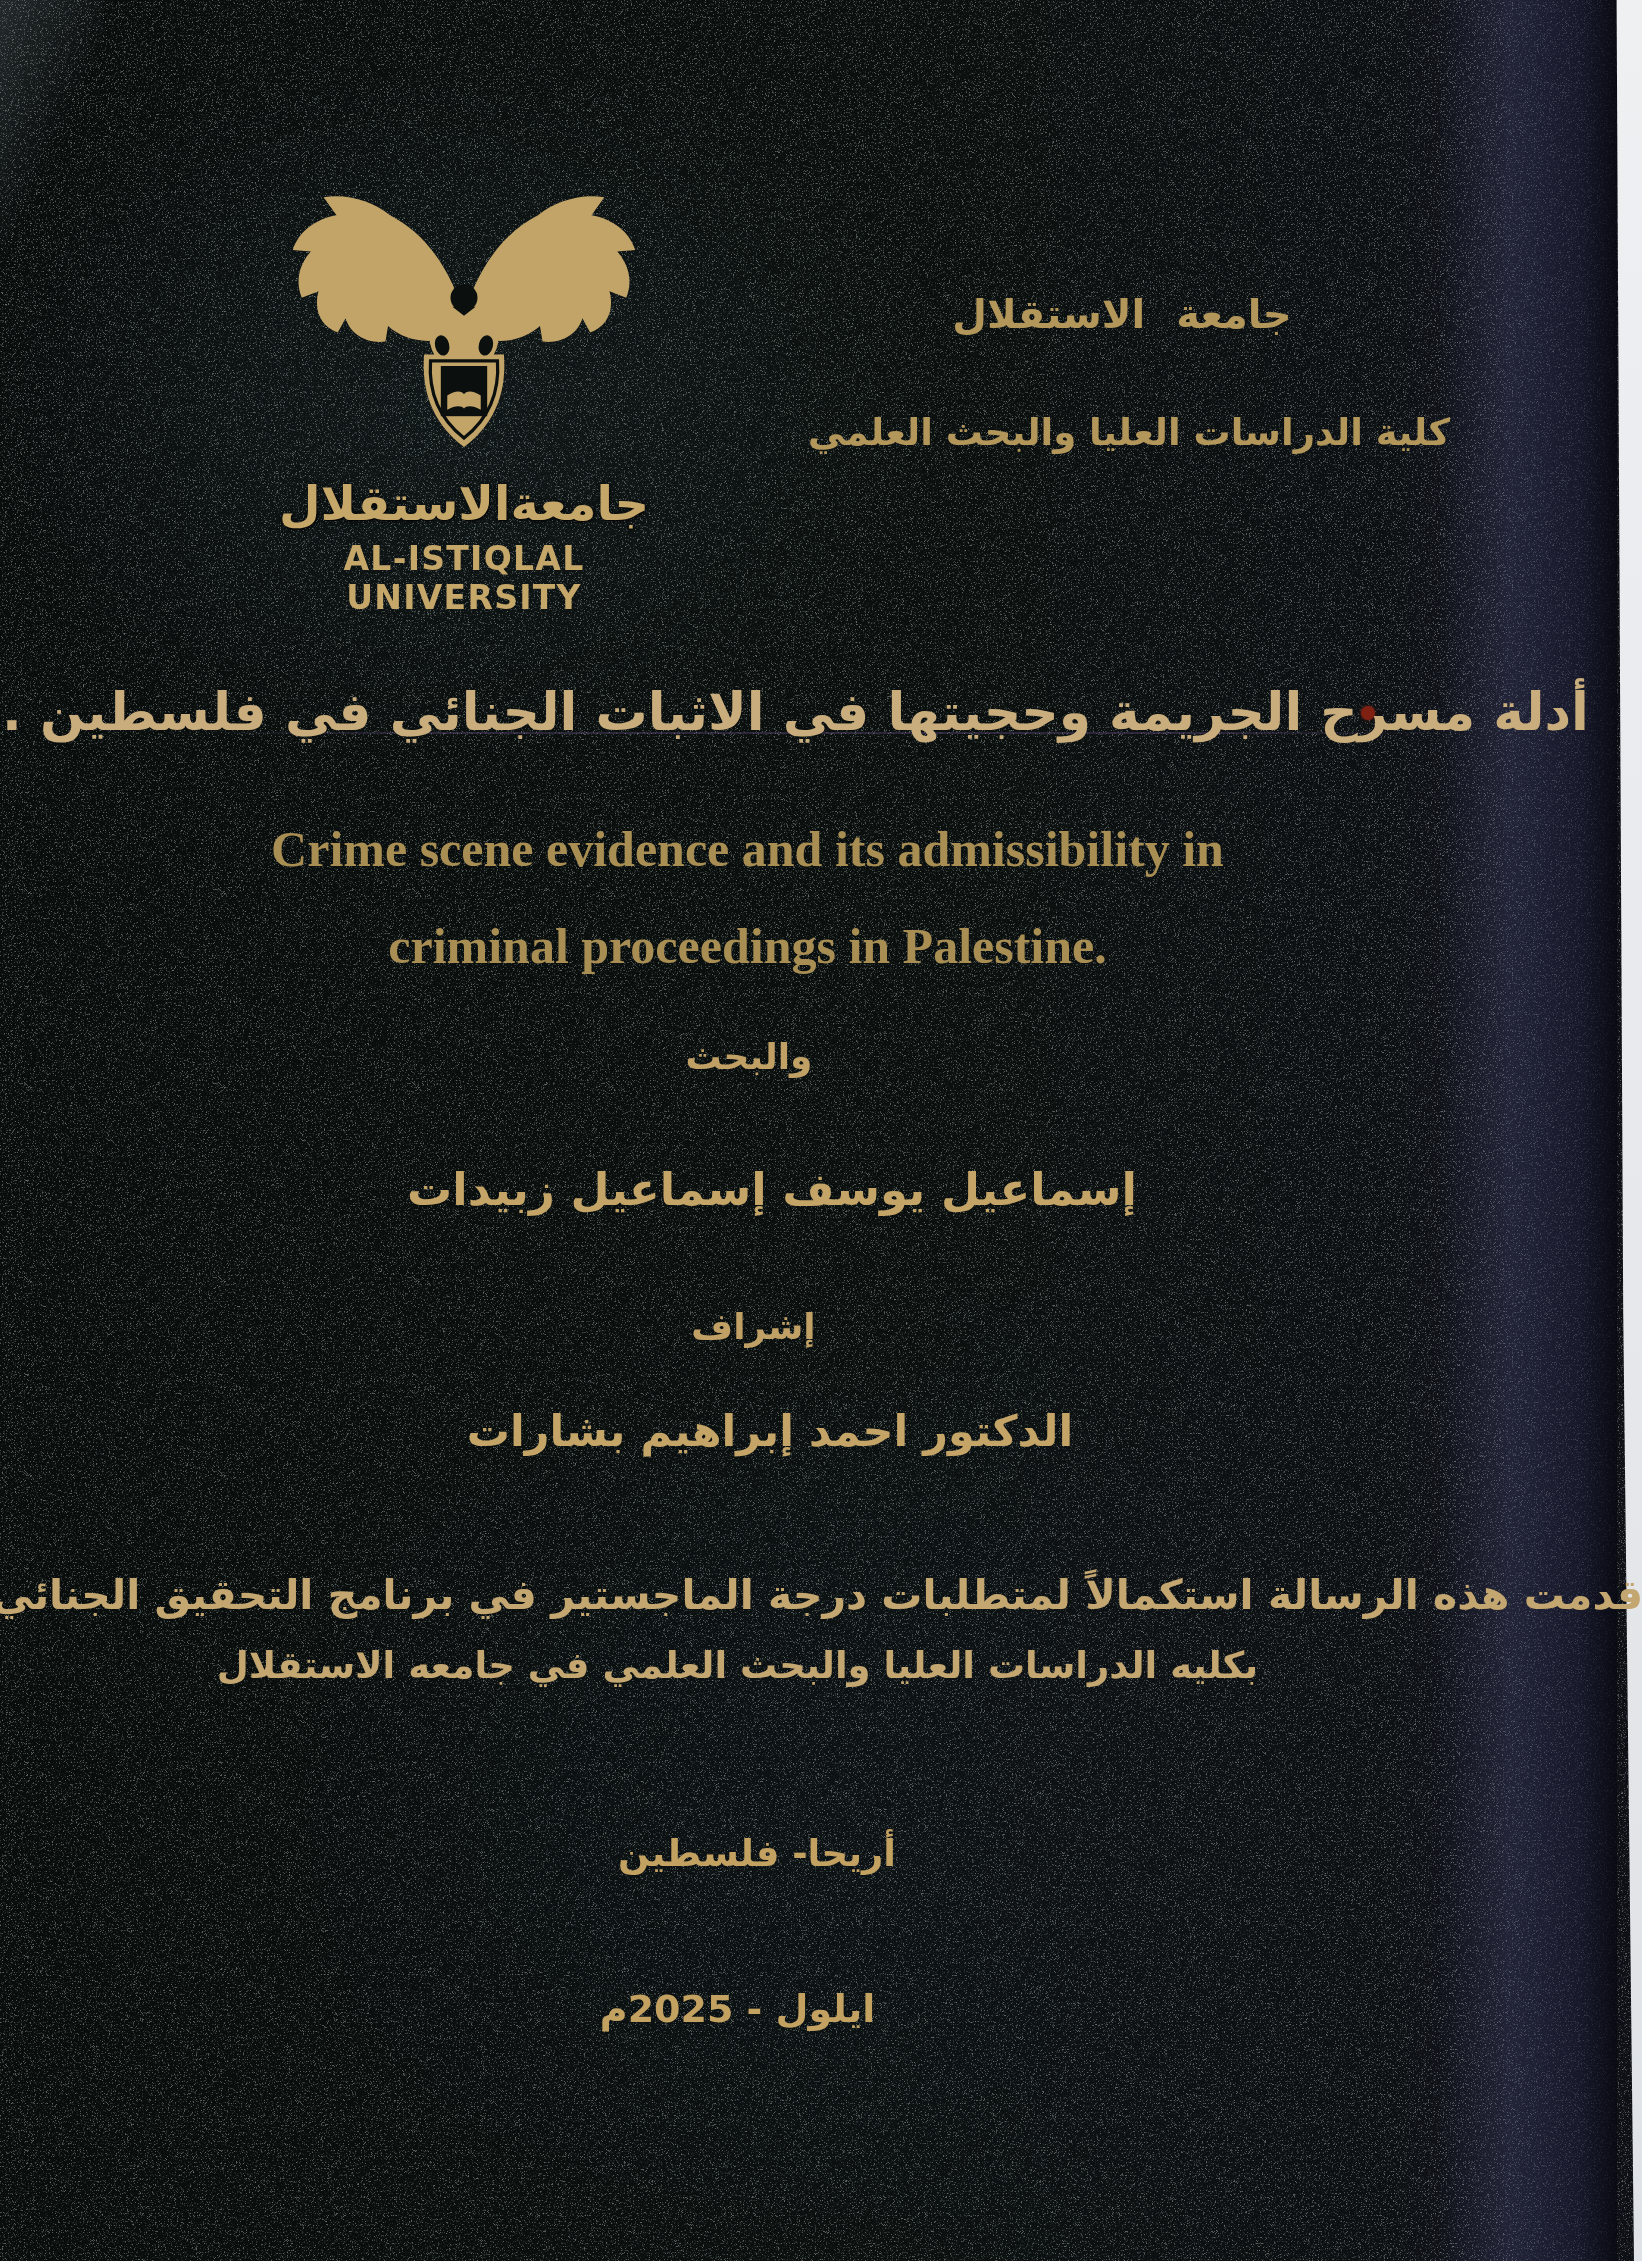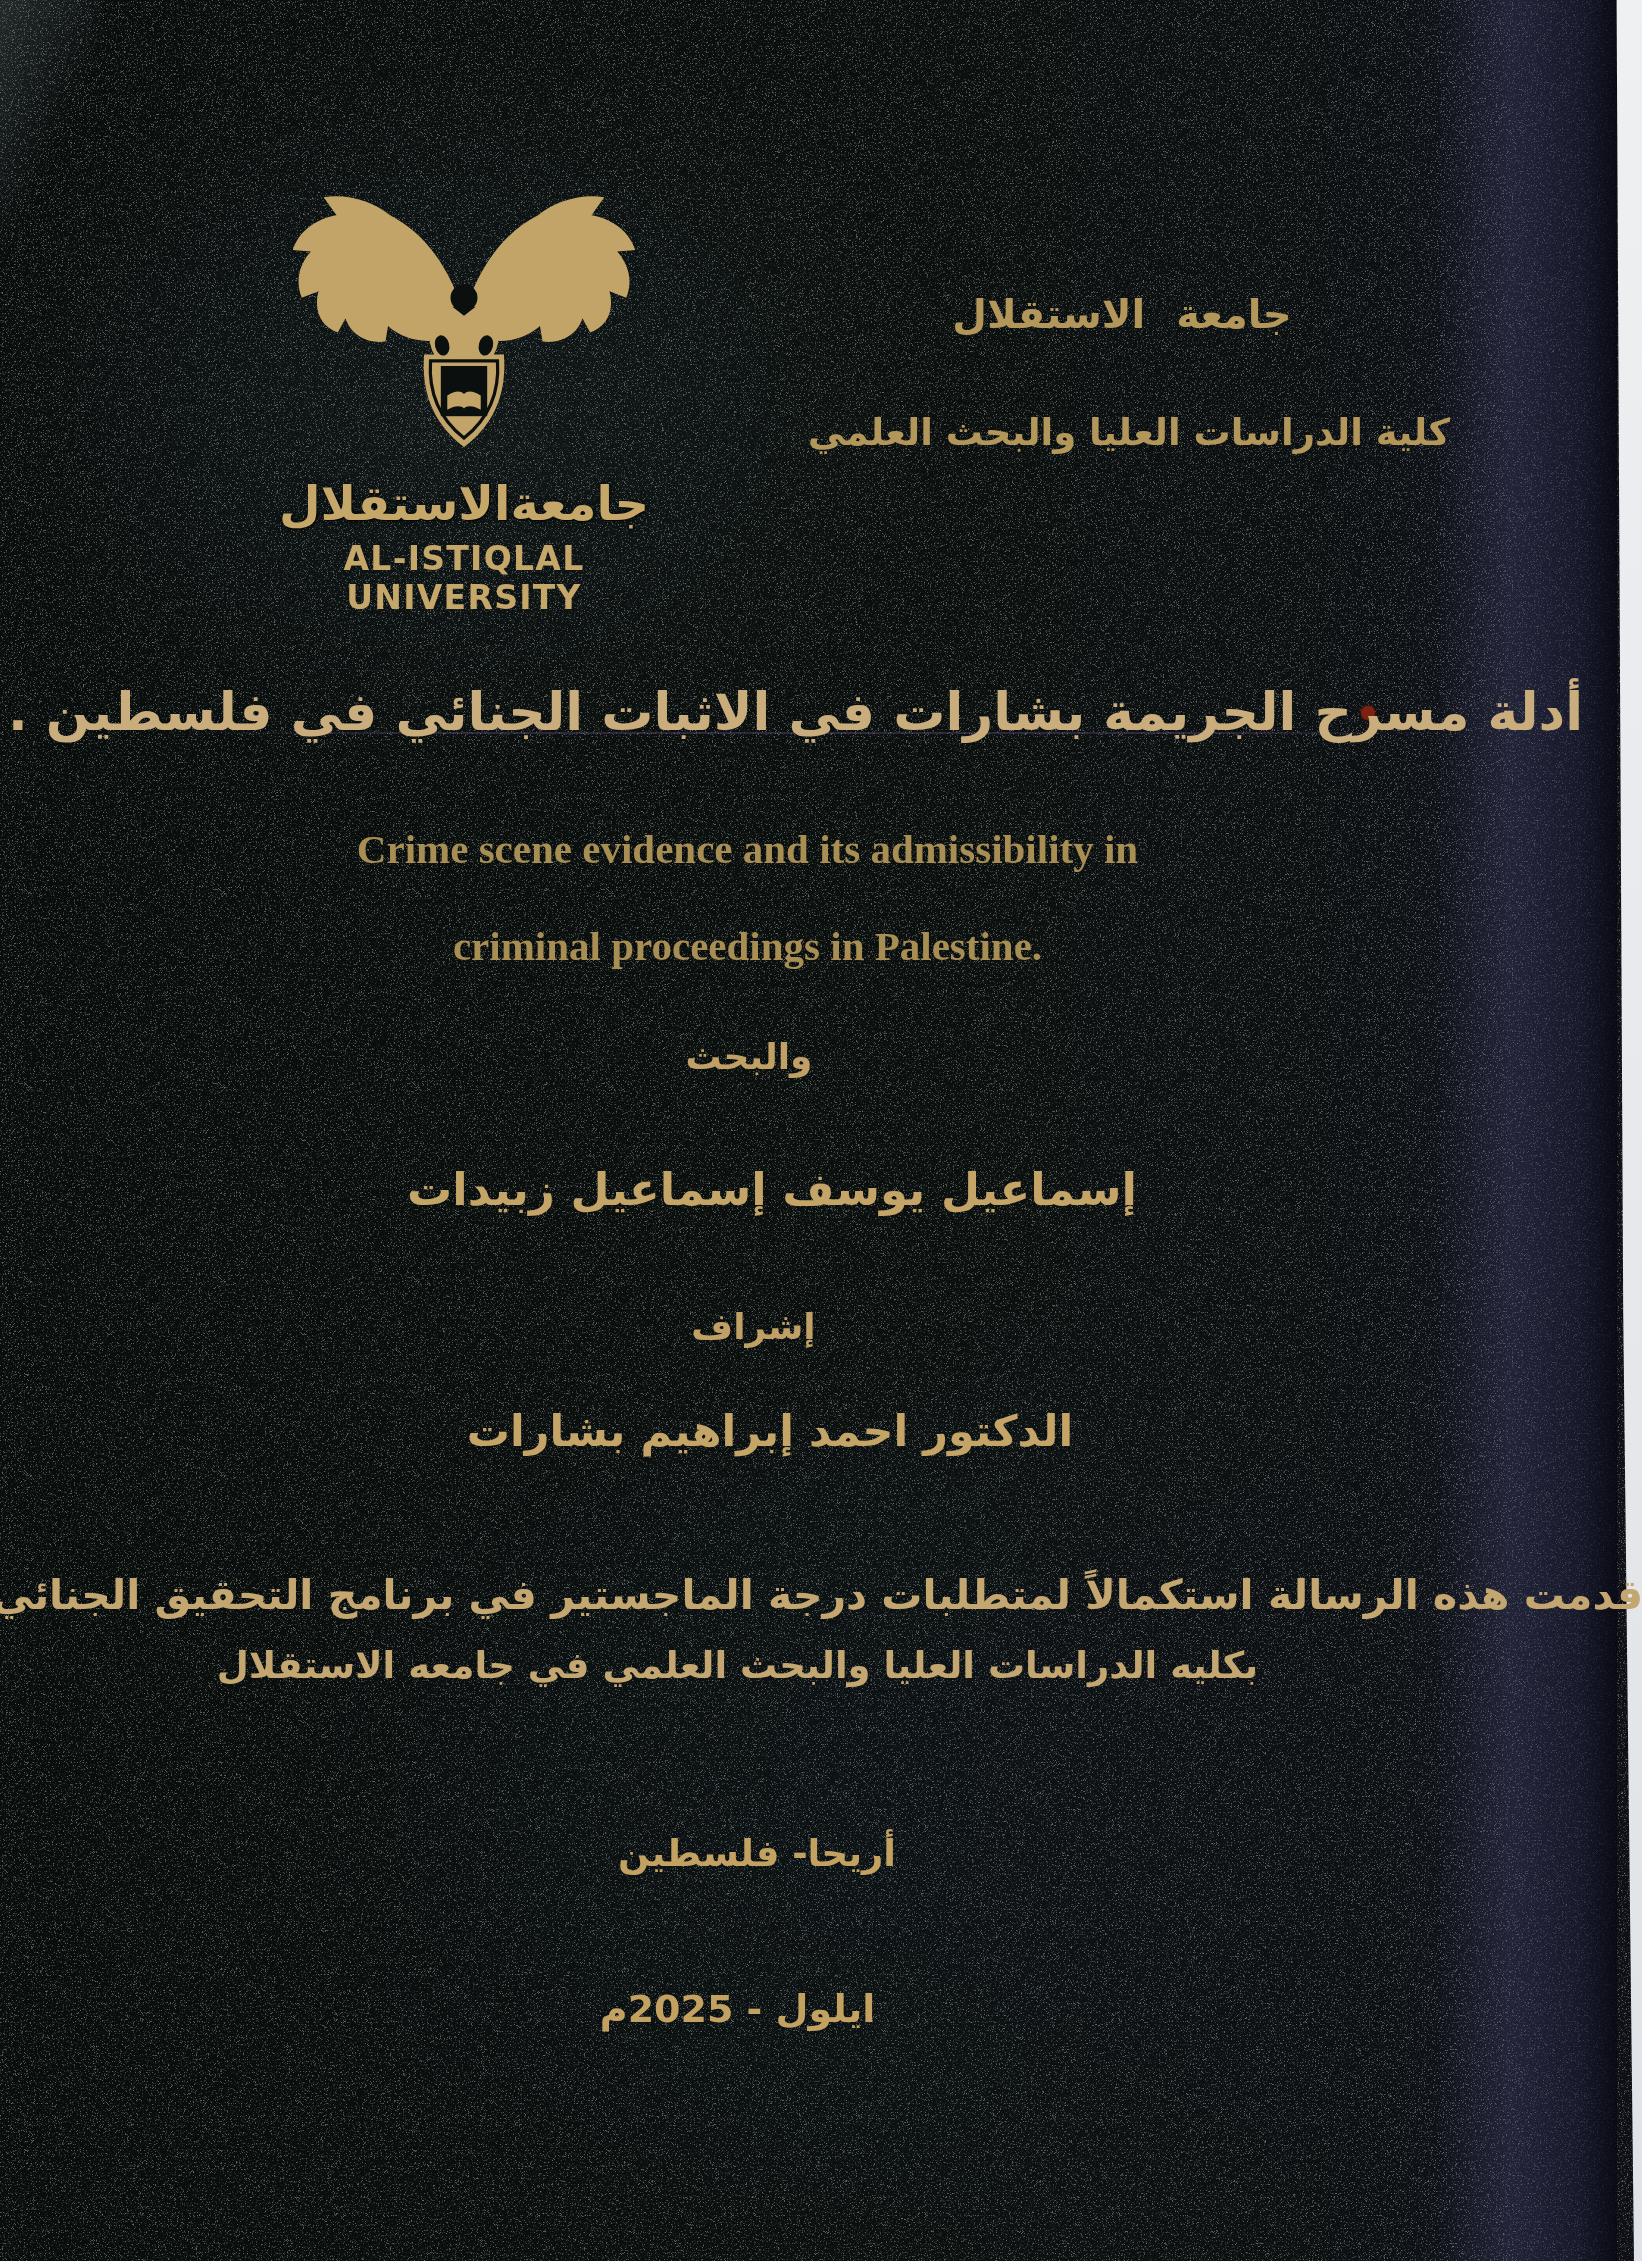--- a/index.html
+++ b/index.html
@@ -44,21 +44,21 @@
     text-shadow:0.6px 1.3px 1.9px rgba(0,0,0,.95), 0 0 7.7px rgba(0,0,0,.5);
   }
   .line{position:absolute;text-align:center;white-space:nowrap;}
   .ar{direction:rtl;font-weight:bold;}
   .univ-ar{left:671px;top:291px;width:902px;font-size:40px;word-spacing:17px;color:#b3965a;}
   .faculty-ar{left:678px;top:411px;width:902px;font-size:37px;color:#b3965a;}
   .logo-wrap{position:absolute;left:277px;top:169px;width:374px;}
   .logo-ar{position:absolute;left:277px;top:475px;width:374px;font-size:48px;letter-spacing:0.6px;color:#c6a76a;}
   .logo-en{position:absolute;left:277px;top:539px;width:374px;font-size:33px;font-weight:bold;letter-spacing:1.3px;color:#c6a76a;text-align:center;}
   .title-ar{left:0;top:682px;width:1591px;font-size:52px;color:#c9ad7d;}
-  .title-en{left:0;top:801px;width:1495px;font-size:41px;line-height:97px;font-family:"Liberation Serif","DejaVu Serif",serif;font-weight:bold;color:#a98e54;}
+  .title-en{left:0;top:801px;width:1495px;font-size:50px;line-height:97px;font-family:"Liberation Serif","DejaVu Serif",serif;font-weight:bold;color:#a98e54;}
   .label-small{font-size:36px;}
   .prep-label{left:0;top:1036px;width:1498px;color:#c0a065;}
   .author{left:0;top:1163px;width:1544px;font-size:45px;color:#c5a567;}
   .sup-label{left:0;top:1306px;width:1507px;color:#c0a065;}
   .supervisor{left:0;top:1406px;width:1540px;font-size:43px;color:#c5a567;}
   .submit1{left:32px;top:1535px;width:1611px;font-size:41px;color:#c4a670;margin-top:36px;}
   .submit2{left:0;top:1644px;width:1475px;font-size:37px;color:#c4a670;}
   .location{left:16px;top:1832px;width:1482px;font-size:37px;color:#c3a261;}
   .date{left:0;top:1987px;width:1475px;font-size:38px;color:#c3a261;}
 </style>
@@ -140,21 +140,21 @@
       <path d="M 264 352 C 276 344 286 344 290 350 C 294 344 304 344 316 352
                L 316 374 C 304 367 294 367 290 372 C 286 367 276 367 264 374 Z" fill="#c2a468"></path>
     </svg>
   </div>
   <div class="line ar logo-ar gold">جامعةالاستقلال</div>
   <div class="logo-en">AL-ISTIQLAL UNIVERSITY</div>
 
   <div class="line ar univ-ar">جامعة الاستقلال</div>
   <div class="line ar faculty-ar">كلية الدراسات العليا والبحث العلمي</div>
 
-  <div class="line ar title-ar">أدلة مسرح الجريمة بشارات في الاثبات الجنائي في فلسطين .</div>
+  <div class="line ar title-ar">أدلة مسرح الجريمة وحجيتها في الاثبات الجنائي في فلسطين .</div>
   <div class="line title-en">
     <div>Crime scene evidence and its admissibility in</div>
     <div>criminal proceedings in Palestine.</div>
   </div>
 
   <div class="line ar label-small prep-label">والبحث</div>
   <div class="line ar author">إسماعيل يوسف إسماعيل زبيدات</div>
 
   <div class="line ar label-small sup-label">إشراف</div>
   <div class="line ar supervisor">الدكتور احمد إبراهيم بشارات</div>

